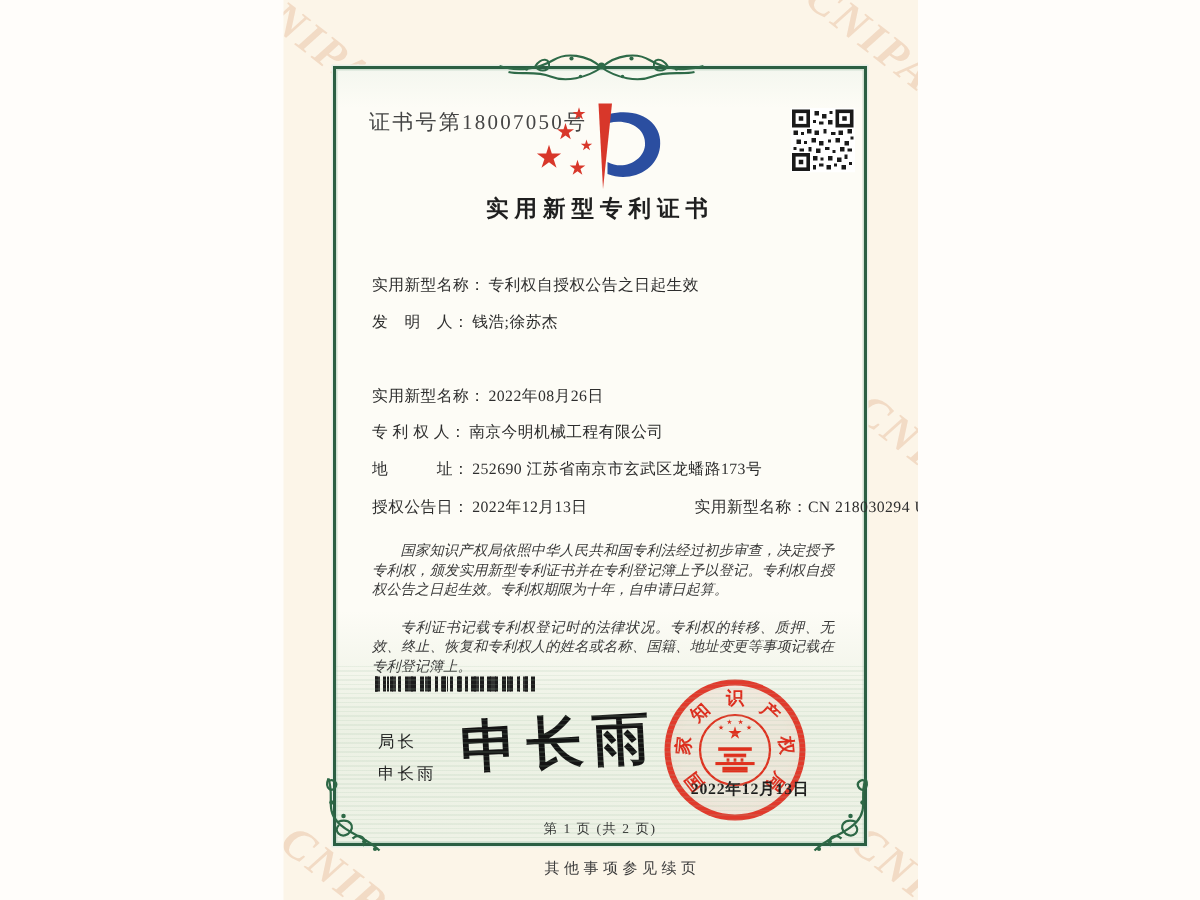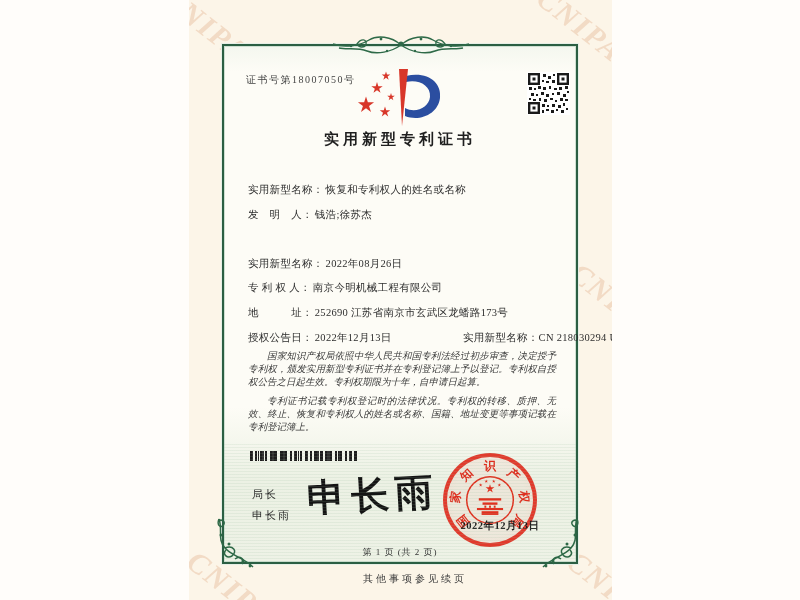--- a/index.html
+++ b/index.html
@@ -23,33 +23,33 @@
     position:absolute;left:33px;top:44px;width:356px;height:520px;
     box-sizing:border-box;border:2px solid #2b5f43;
     box-shadow:inset 0 0 0 1px #cfe0d2, 0 0 0 1px #e7efe7;
     background:linear-gradient(180deg, #f4f7ef 0%, #fdfcf6 5%, #fdfcf6 70%, #ecf1e4 84%, #eef2e6 100%);
   }
   .cert::after{
     content:'';position:absolute;left:0;right:0;bottom:0;height:120px;
     background:repeating-linear-gradient(0deg, rgba(150,185,155,0.14) 0 1px, transparent 1px 3px);
     pointer-events:none;
   }
-  .cert-no{position:absolute;left:22px;top:27px;font-size:10px;letter-spacing:1.5px;color:#444;}
+  .cert-no{position:absolute;left:22px;top:27px;font-size:14px;letter-spacing:1.5px;color:#444;}
   .logo{position:absolute;left:50%;top:22px;transform:translateX(-50%);}
   .qr{position:absolute;left:303px;top:26px;width:43px;height:43px;}
   .title{
     position:absolute;left:0;right:0;top:84px;text-align:center;
     font-size:15px;font-weight:bold;letter-spacing:4px;color:#1f1f1f;
   }
   .fld{position:absolute;left:24px;font-size:10.5px;color:#2e2e2e;white-space:nowrap;letter-spacing:0.3px;}
   .fld .v{margin-left:2px;}
   .fld2{position:absolute;left:239px;font-size:10.5px;color:#2e2e2e;white-space:nowrap;letter-spacing:0.3px;}
   .paras{position:absolute;left:24px;width:308px;font-size:9.5px;line-height:13px;
     color:#3a3a3a;text-align:justify;font-style:italic;}
-  .paras p{margin:0 0 6px 0;text-indent:2em;}
+  .paras p{margin:12px 0 6px 0;text-indent:2em;}
   .barcode{
     position:absolute;left:26px;top:405px;width:108px;height:10px;
     background:
       repeating-linear-gradient(90deg,#1c1c1c 0 2px,transparent 2px 5px),
       repeating-linear-gradient(90deg,#1c1c1c 0 1px,transparent 1px 8px),
       repeating-linear-gradient(90deg,rgba(28,28,28,.9) 0 3px,transparent 3px 11px);
   }
   .ju{position:absolute;left:28px;font-size:11px;letter-spacing:2px;color:#222;}
   .sig{
     position:absolute;left:83px;top:424px;font-size:38px;font-weight:bold;color:#141414;
@@ -163,21 +163,21 @@
           <rect x="19" y="37" width="3" height="2"></rect>
           <rect x="24" y="38" width="3" height="3"></rect>
         <rect x="29" y="37" width="2" height="2"></rect>
           <rect x="34" y="38" width="3" height="3"></rect>
       </g>
     </svg>
 
     <div class="title">实用新型专利证书</div>
 
     <div class="fld" style="top:137px">
-      <span>实用新型名称：</span><span class="v">恢复和专利权人的姓名或名称</span>
+      <span>实用新型名称：</span><span class="v">专利权自授权公告之日起生效</span>
     </div>
     <div class="fld" style="top:162px">
       <span>发　明　人：</span><span class="v">钱浩;徐苏杰</span>
     </div>
     <div class="fld" style="top:211px">
       <span>实用新型名称：</span><span class="v">2022年08月26日</span>
     </div>
     <div class="fld" style="top:235px">
       <span>专 利 权 人：</span><span class="v">南京今明机械工程有限公司</span>
     </div>

